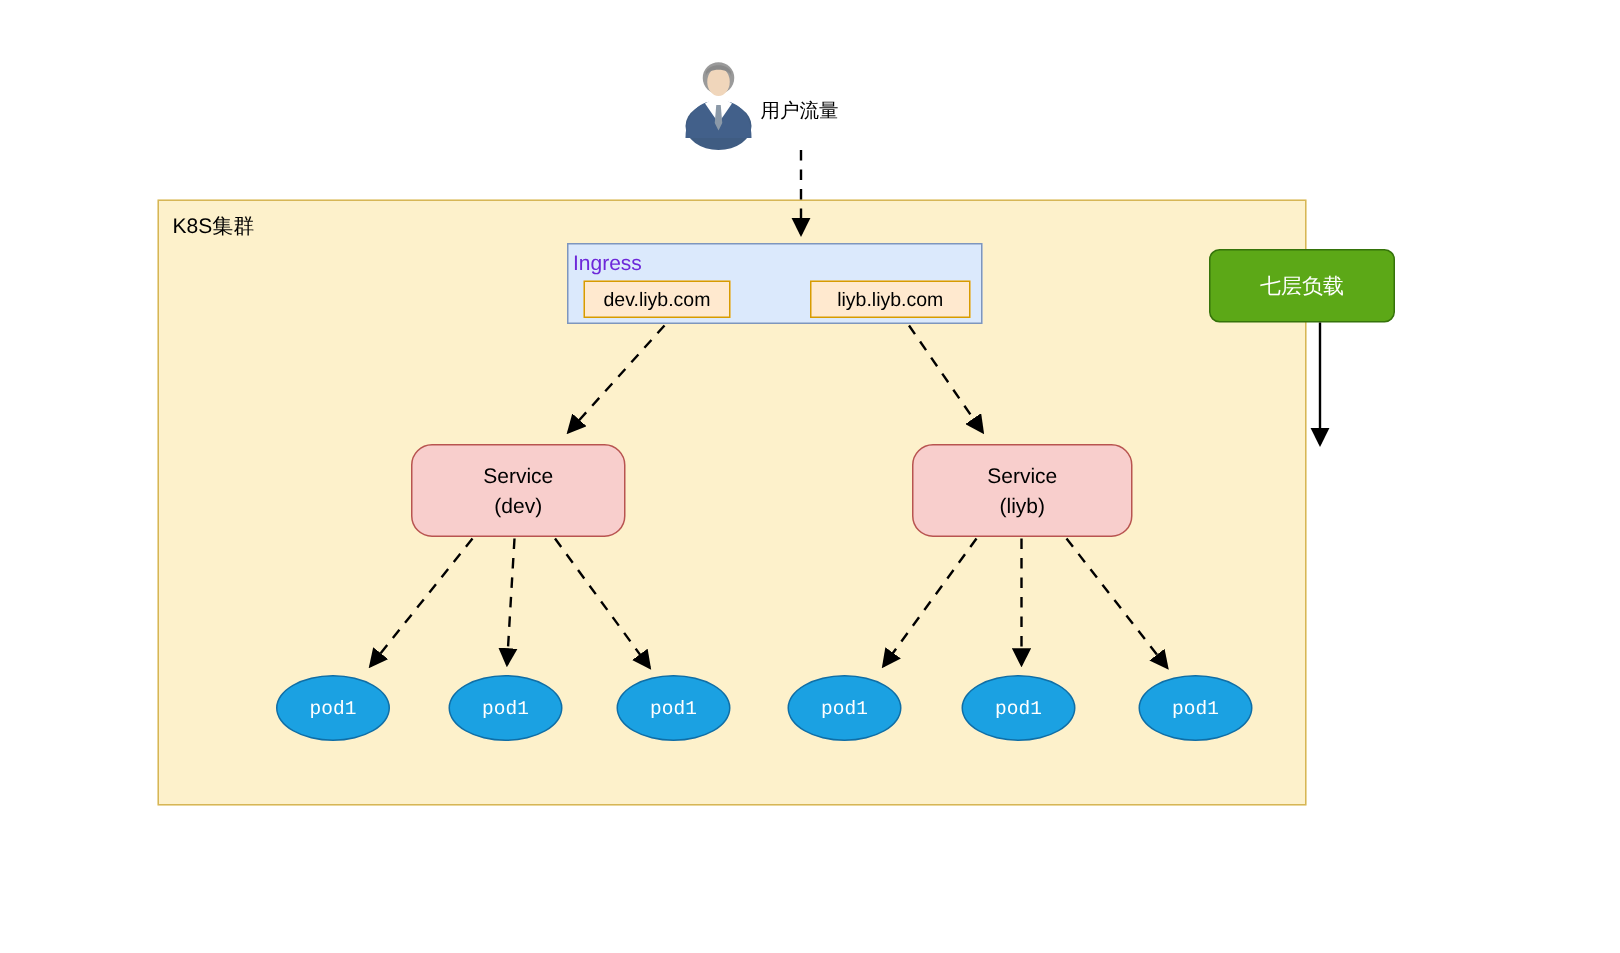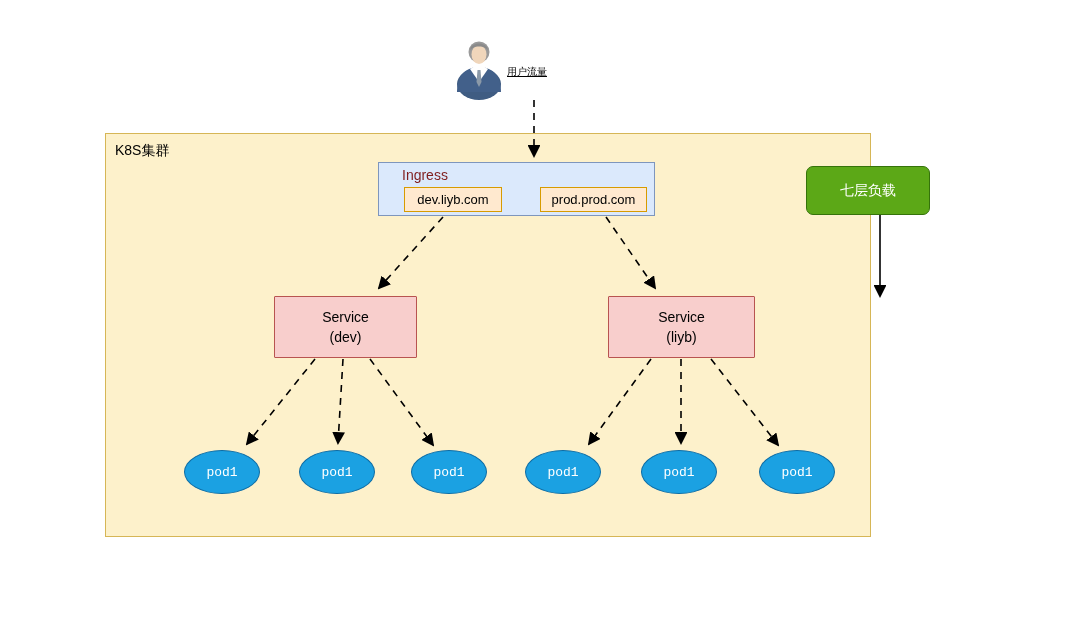--- a/index.html
+++ b/index.html
@@ -5,34 +5,34 @@
   html,body{margin:0;padding:0;background:#fff;font-family:"Liberation Sans","DejaVu Sans",sans-serif;}
   .canvas{position:relative;width:1080px;height:635px;background:#ffffff;overflow:hidden;}
 
   
   .cluster{position:absolute;left:105px;top:133px;width:766px;height:404px;
            background:#fdf1cb;border:1px solid #d6b656;box-sizing:border-box;}
   .cluster-label{position:absolute;left:9px;top:8px;font-size:14px;color:#000;}
 
   
   .user-icon{position:absolute;left:456px;top:40px;width:46px;height:60px;}
-  .user-label{position:absolute;left:507px;top:65px;font-size:10px;color:#000;text-decoration:underline;}
+  .user-label{position:absolute;left:507px;top:65px;font-size:13px;color:#000;}
 
   
   .ingress{position:absolute;left:378px;top:162px;width:277px;height:54px;
            background:#dbe9fc;border:1px solid #7e96bd;box-sizing:border-box;}
-  .ingress-title{position:absolute;left:23px;top:4px;font-size:14px;color:#7f1d1d;text-align:center;}
+  .ingress-title{position:absolute;left:3px;top:4px;font-size:14px;color:#6d28d9;text-align:center;}
   .domain{position:absolute;top:24px;height:25px;background:#ffe9cf;border:1px solid #d79b00;
           box-sizing:border-box;font-size:13px;color:#000;display:flex;align-items:center;justify-content:center;}
-  .domain-dev{left:25px;width:98px;text-align:right;}
+  .domain-dev{left:10px;width:98px;text-align:right;}
   .domain-prod{left:161px;width:107px;}
 
   
   .service{position:absolute;width:143px;height:62px;background:#f8cecc;border:1px solid #b85450;
-           border-radius:1px;box-sizing:border-box;display:flex;flex-direction:column;
+           border-radius:14px;box-sizing:border-box;display:flex;flex-direction:column;
            align-items:center;justify-content:center;font-size:14px;color:#000;line-height:20px;}
   .service-dev{left:274px;top:296px;}
   .service-prod{left:608px;top:296px;width:147px;}
 
   
   .pod{position:absolute;width:76px;height:44px;background:#1ba1e2;border:1px solid #0f6ea6;
        border-radius:50%;box-sizing:border-box;display:flex;align-items:center;justify-content:center;
        color:#ffffff;font-size:13px;font-family:Liberation Mono, monospace;}
   .pod1{left:184px;top:450px;}
   .pod2{left:299px;top:450px;}
@@ -66,21 +66,21 @@
     <path d="M21.5,30 L24.5,30 L25.5,42 L23,47 L20.5,42 Z" fill="#8b99a8"></path>
     <circle cx="23" cy="12" r="10.5" fill="#9a9a9a"></circle>
     <ellipse cx="23" cy="14.5" rx="7.5" ry="9.5" fill="#f0d6bb"></ellipse>
     <path d="M14.5,11 C15,5 31,5 31.5,11 L31.5,8 C29,2 17,2 14.5,8 Z" fill="#8a8a8a"></path>
   </svg>
   <div class="user-label">用户流量</div>
 
   <div class="ingress">
     <div class="ingress-title">Ingress</div>
     <div class="domain domain-dev">dev.liyb.com</div>
-    <div class="domain domain-prod">prod.prod.com</div>
+    <div class="domain domain-prod">liyb.liyb.com</div>
   </div>
 
   <div class="service service-dev">
     <span>Service</span>
     <span>(dev)</span>
   </div>
   <div class="service service-prod">
     <span>Service</span>
     <span>(liyb)</span>
   </div>

